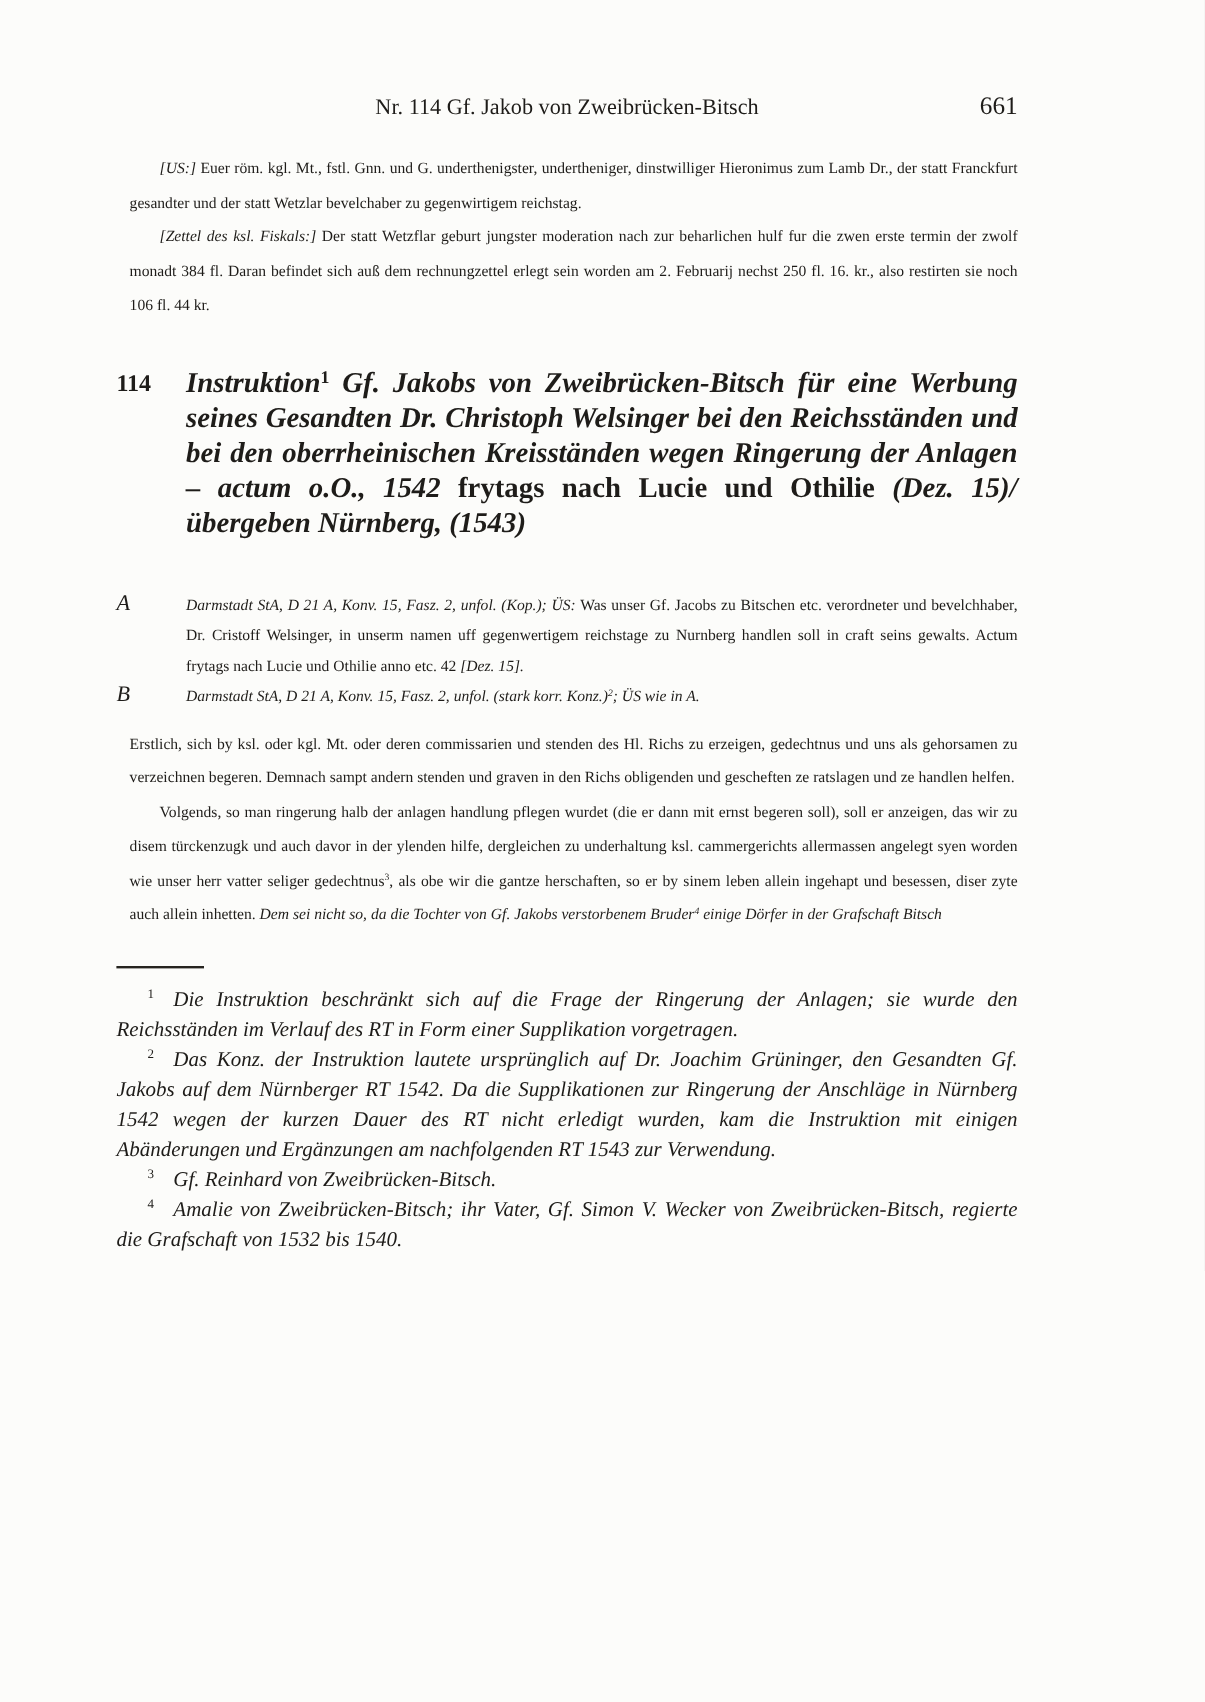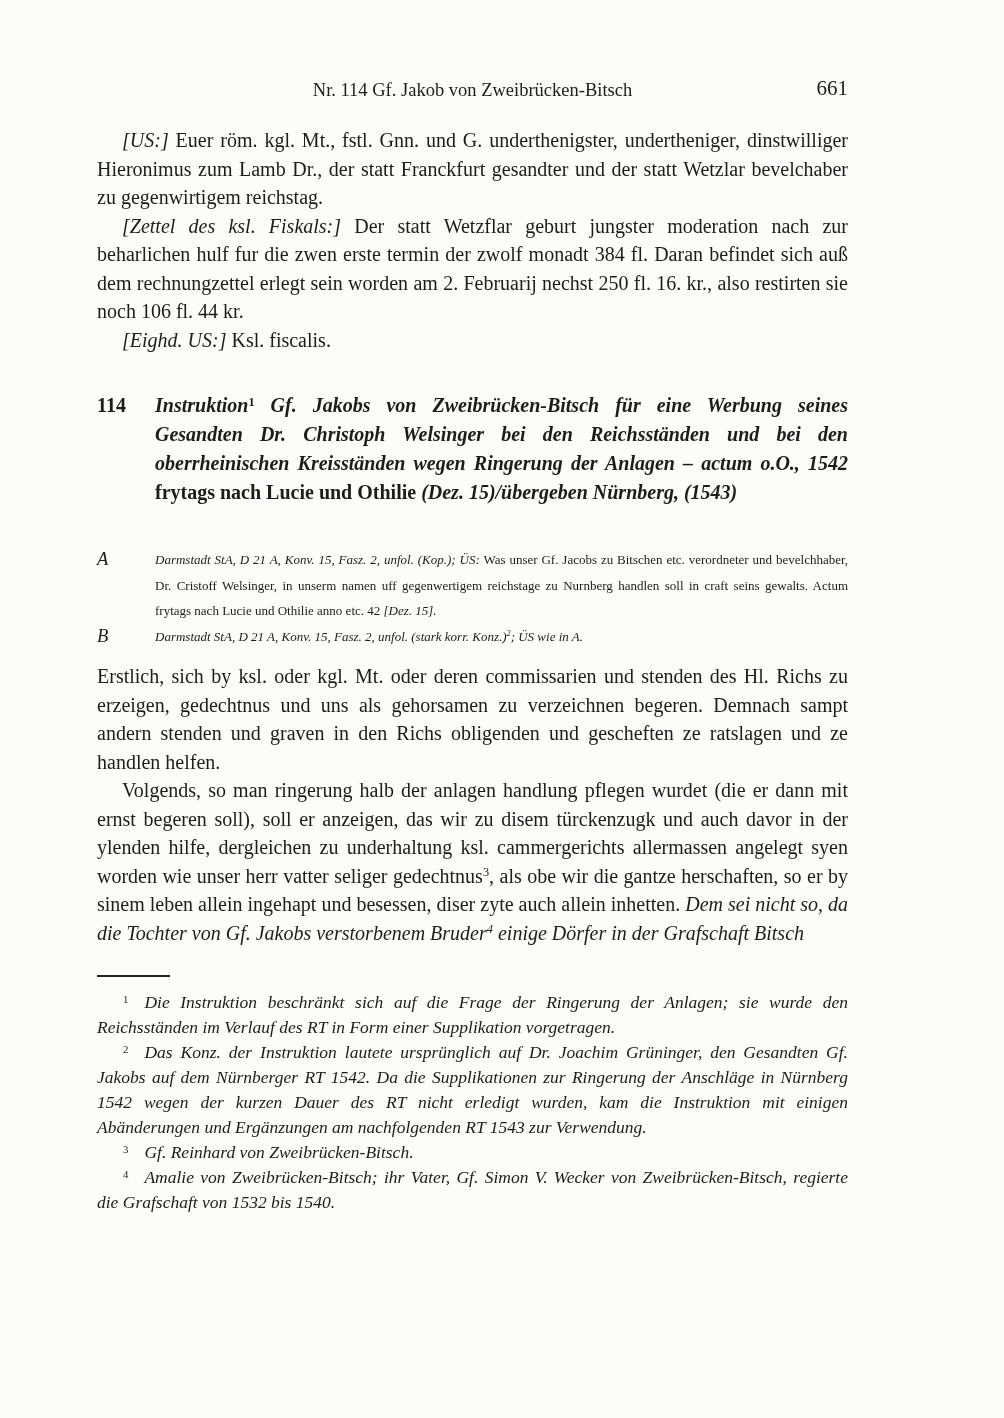--- a/index.html
+++ b/index.html
@@ -43,44 +43,45 @@
   .page-number {
     position: absolute;
     right: 0;
     top: -2px;
     font-size: 21px;
     text-align: center;
   }
 
   
   .body-par {
-    font-size: 20px;
+    font-size: 13px;
     line-height: 28.5px;
     text-align: justify;
     hyphens: auto;
+    margin-left: 11px;
   }
   .body-par.indent { text-indent: 25px; }
 
   
   .entry-heading {
     position: relative;
     padding-left: 58px;
     margin-top: 37px;
     margin-bottom: 40px;
   }
   .entry-number {
     position: absolute;
     left: 0;
     top: 0;
     font-weight: bold;
     font-size: 20px;
     line-height: 29px;
   }
   .entry-title {
-    font-size: 20px;
+    font-size: 24px;
     line-height: 29px;
     text-align: justify;
     hyphens: auto;
   }
 
   
   .sources { margin-bottom: 13px; }
   .source-row {
     position: relative;
     padding-left: 58px;
@@ -126,21 +127,20 @@
 <div class="page">
 
   <div class="header">
     <span class="running-title">Nr. 114 Gf. Jakob von Zweibrücken-Bitsch</span>
     <span class="page-number">661</span>
   </div>
 
   <div class="intro">
     <p class="body-par indent"><span class="it">[US:]</span><span> Euer röm. kgl. Mt., fstl. Gnn. und G. underthenigster, undertheniger, dinstwilliger Hieronimus zum Lamb Dr., der statt Franckfurt gesandter und der statt Wetzlar bevelchaber zu gegenwirtigem reichstag.</span></p>
     <p class="body-par indent"><span class="it">[Zettel des ksl. Fiskals:]</span><span> Der statt Wetzflar geburt jungster moderation nach zur beharlichen hulf fur die zwen erste termin der zwolf monadt 384 fl. Daran befindet sich auß dem rechnungzettel erlegt sein worden am 2. Februarij nechst 250 fl. 16. kr., also restirten sie noch 106 fl. 44 kr.</span></p>
-    <p class="body-par indent"><span class="it">[Eighd. US:]</span><span> Ksl. fiscalis.</span></p>
   </div>
 
   <div class="entry-heading">
     <span class="entry-number">114</span>
     <p class="entry-title"><span class="it bd">Instruktion</span><sup class="bd">1</sup><span class="it bd"> Gf. Jakobs von Zweibrücken-Bitsch für eine Werbung seines Gesandten Dr. Christoph Welsinger bei den Reichsständen und bei den oberrheinischen Kreisständen wegen Ringerung der Anlagen – actum o.O., 1542 </span><span class="bd">frytags nach Lucie und Othilie</span><span class="it bd"> (Dez. 15)/übergeben Nürnberg, (1543)</span></p>
   </div>
 
   <div class="sources">
     <div class="source-row">
       <span class="source-label">A</span>

